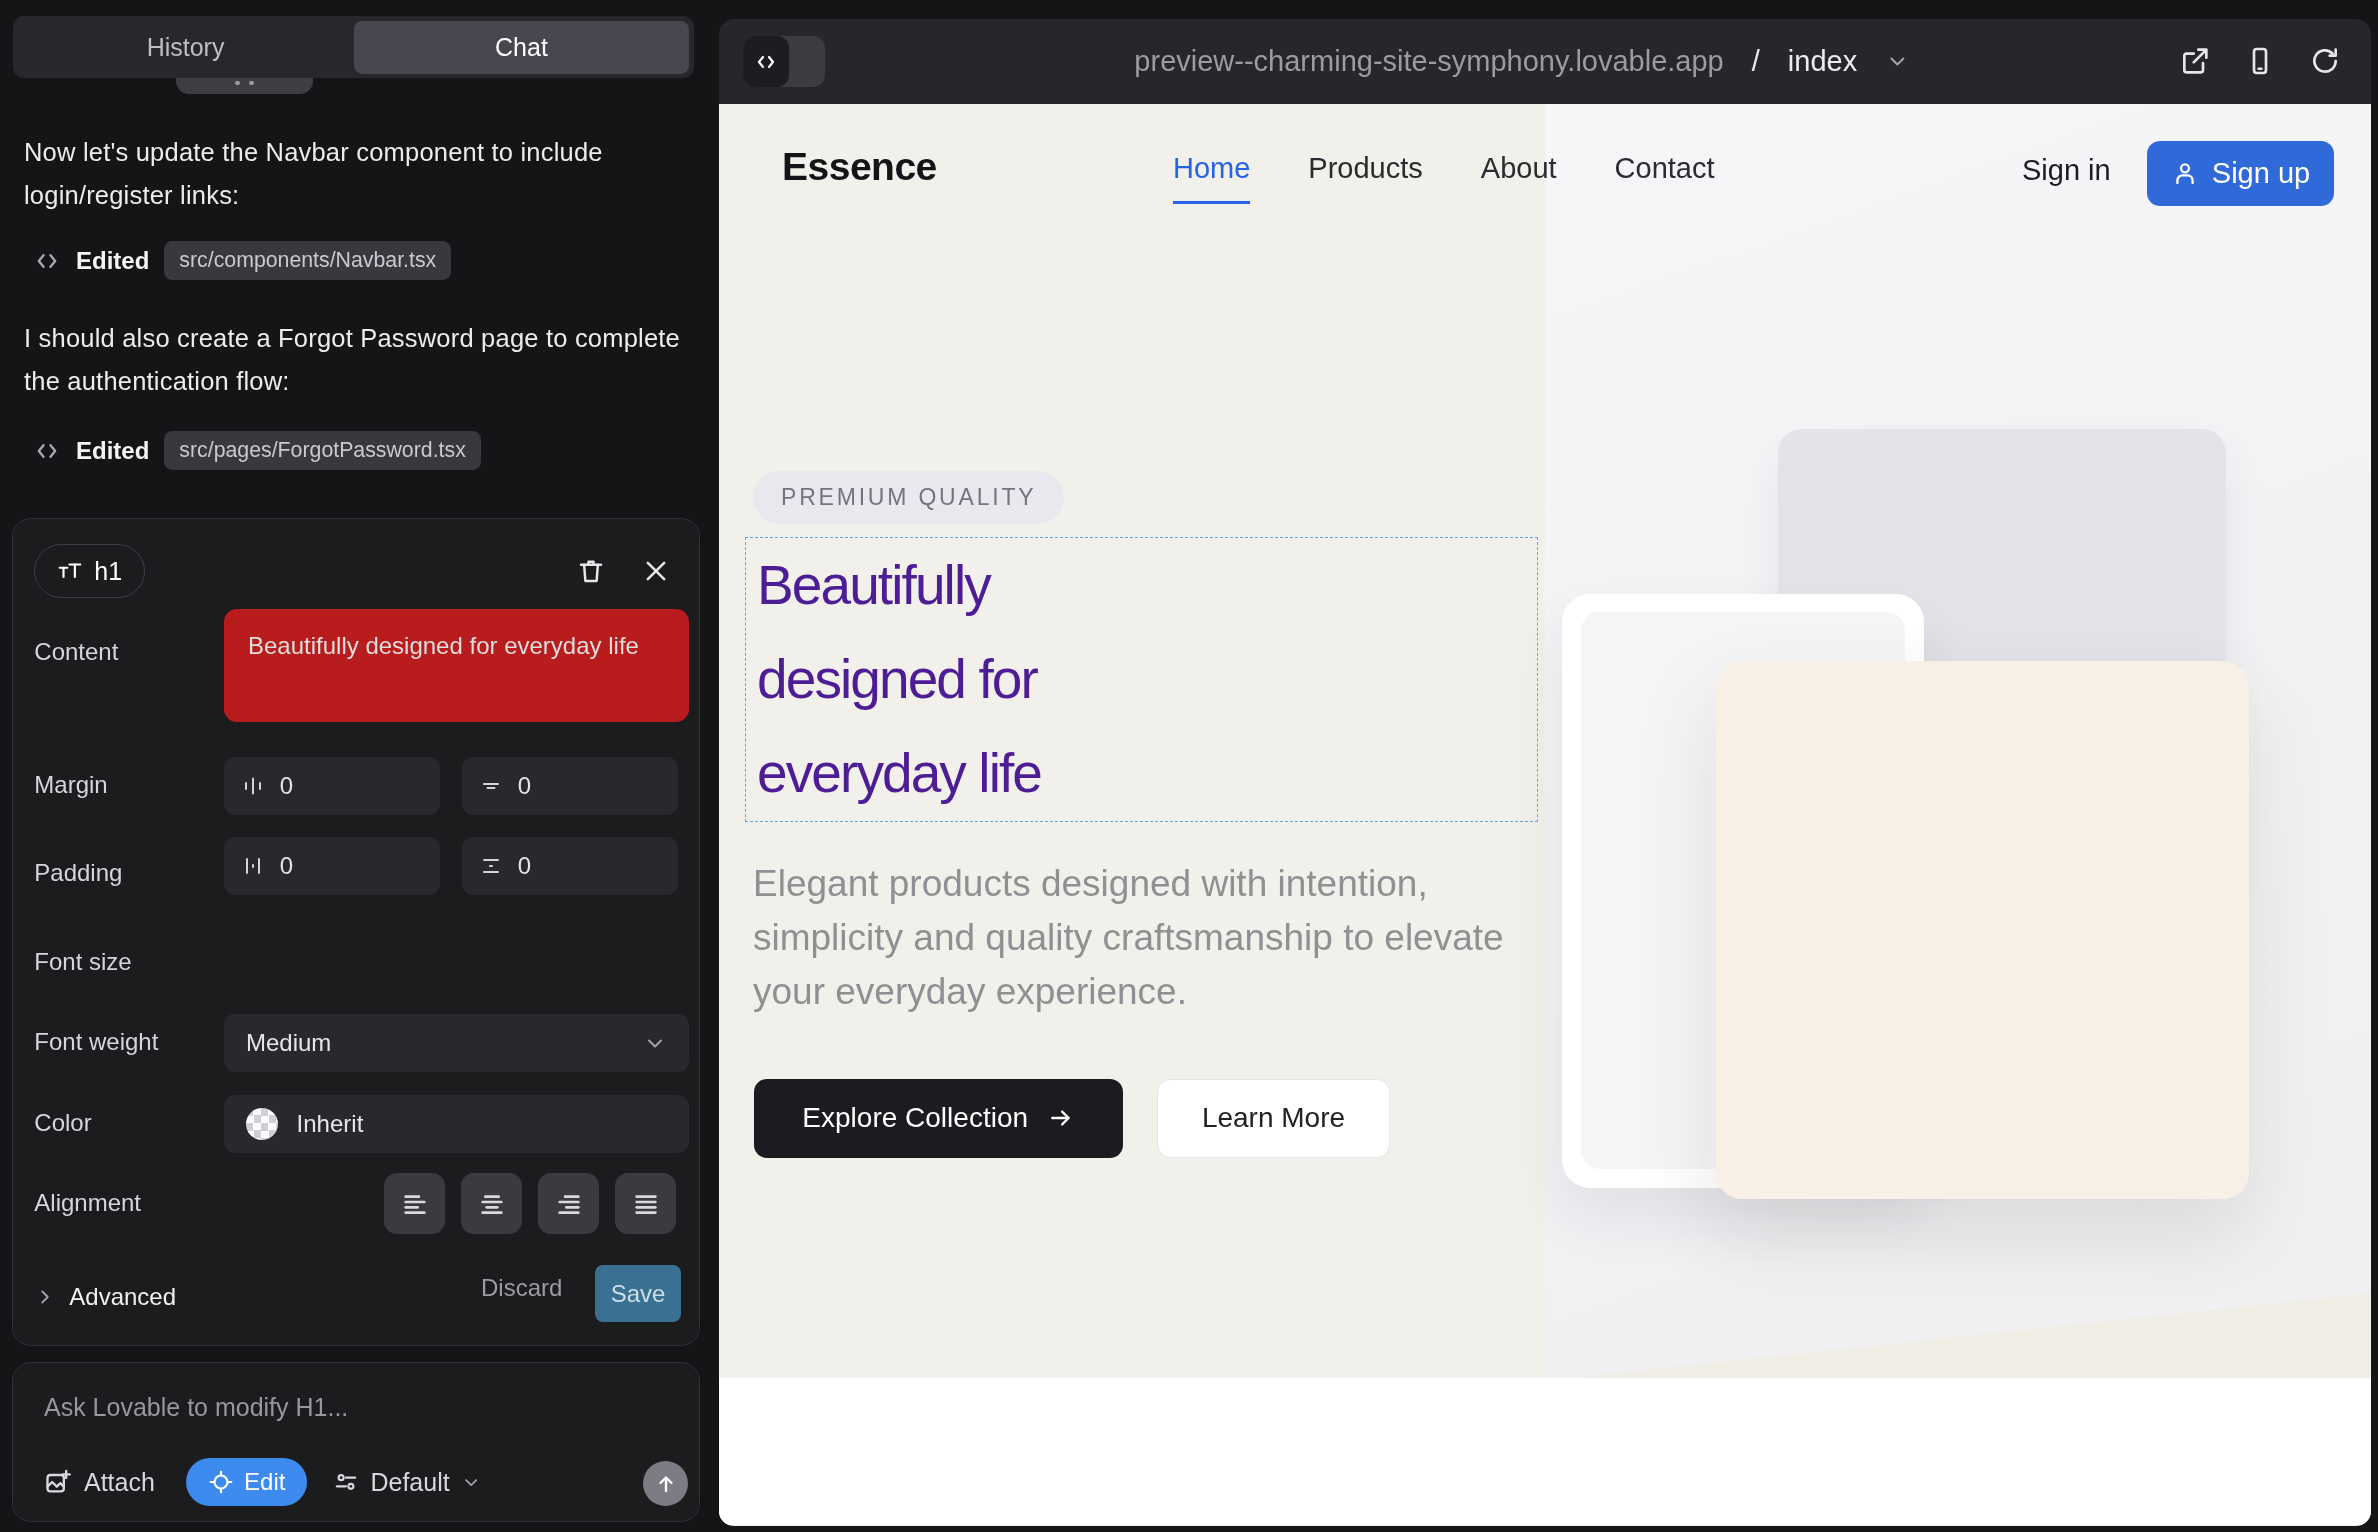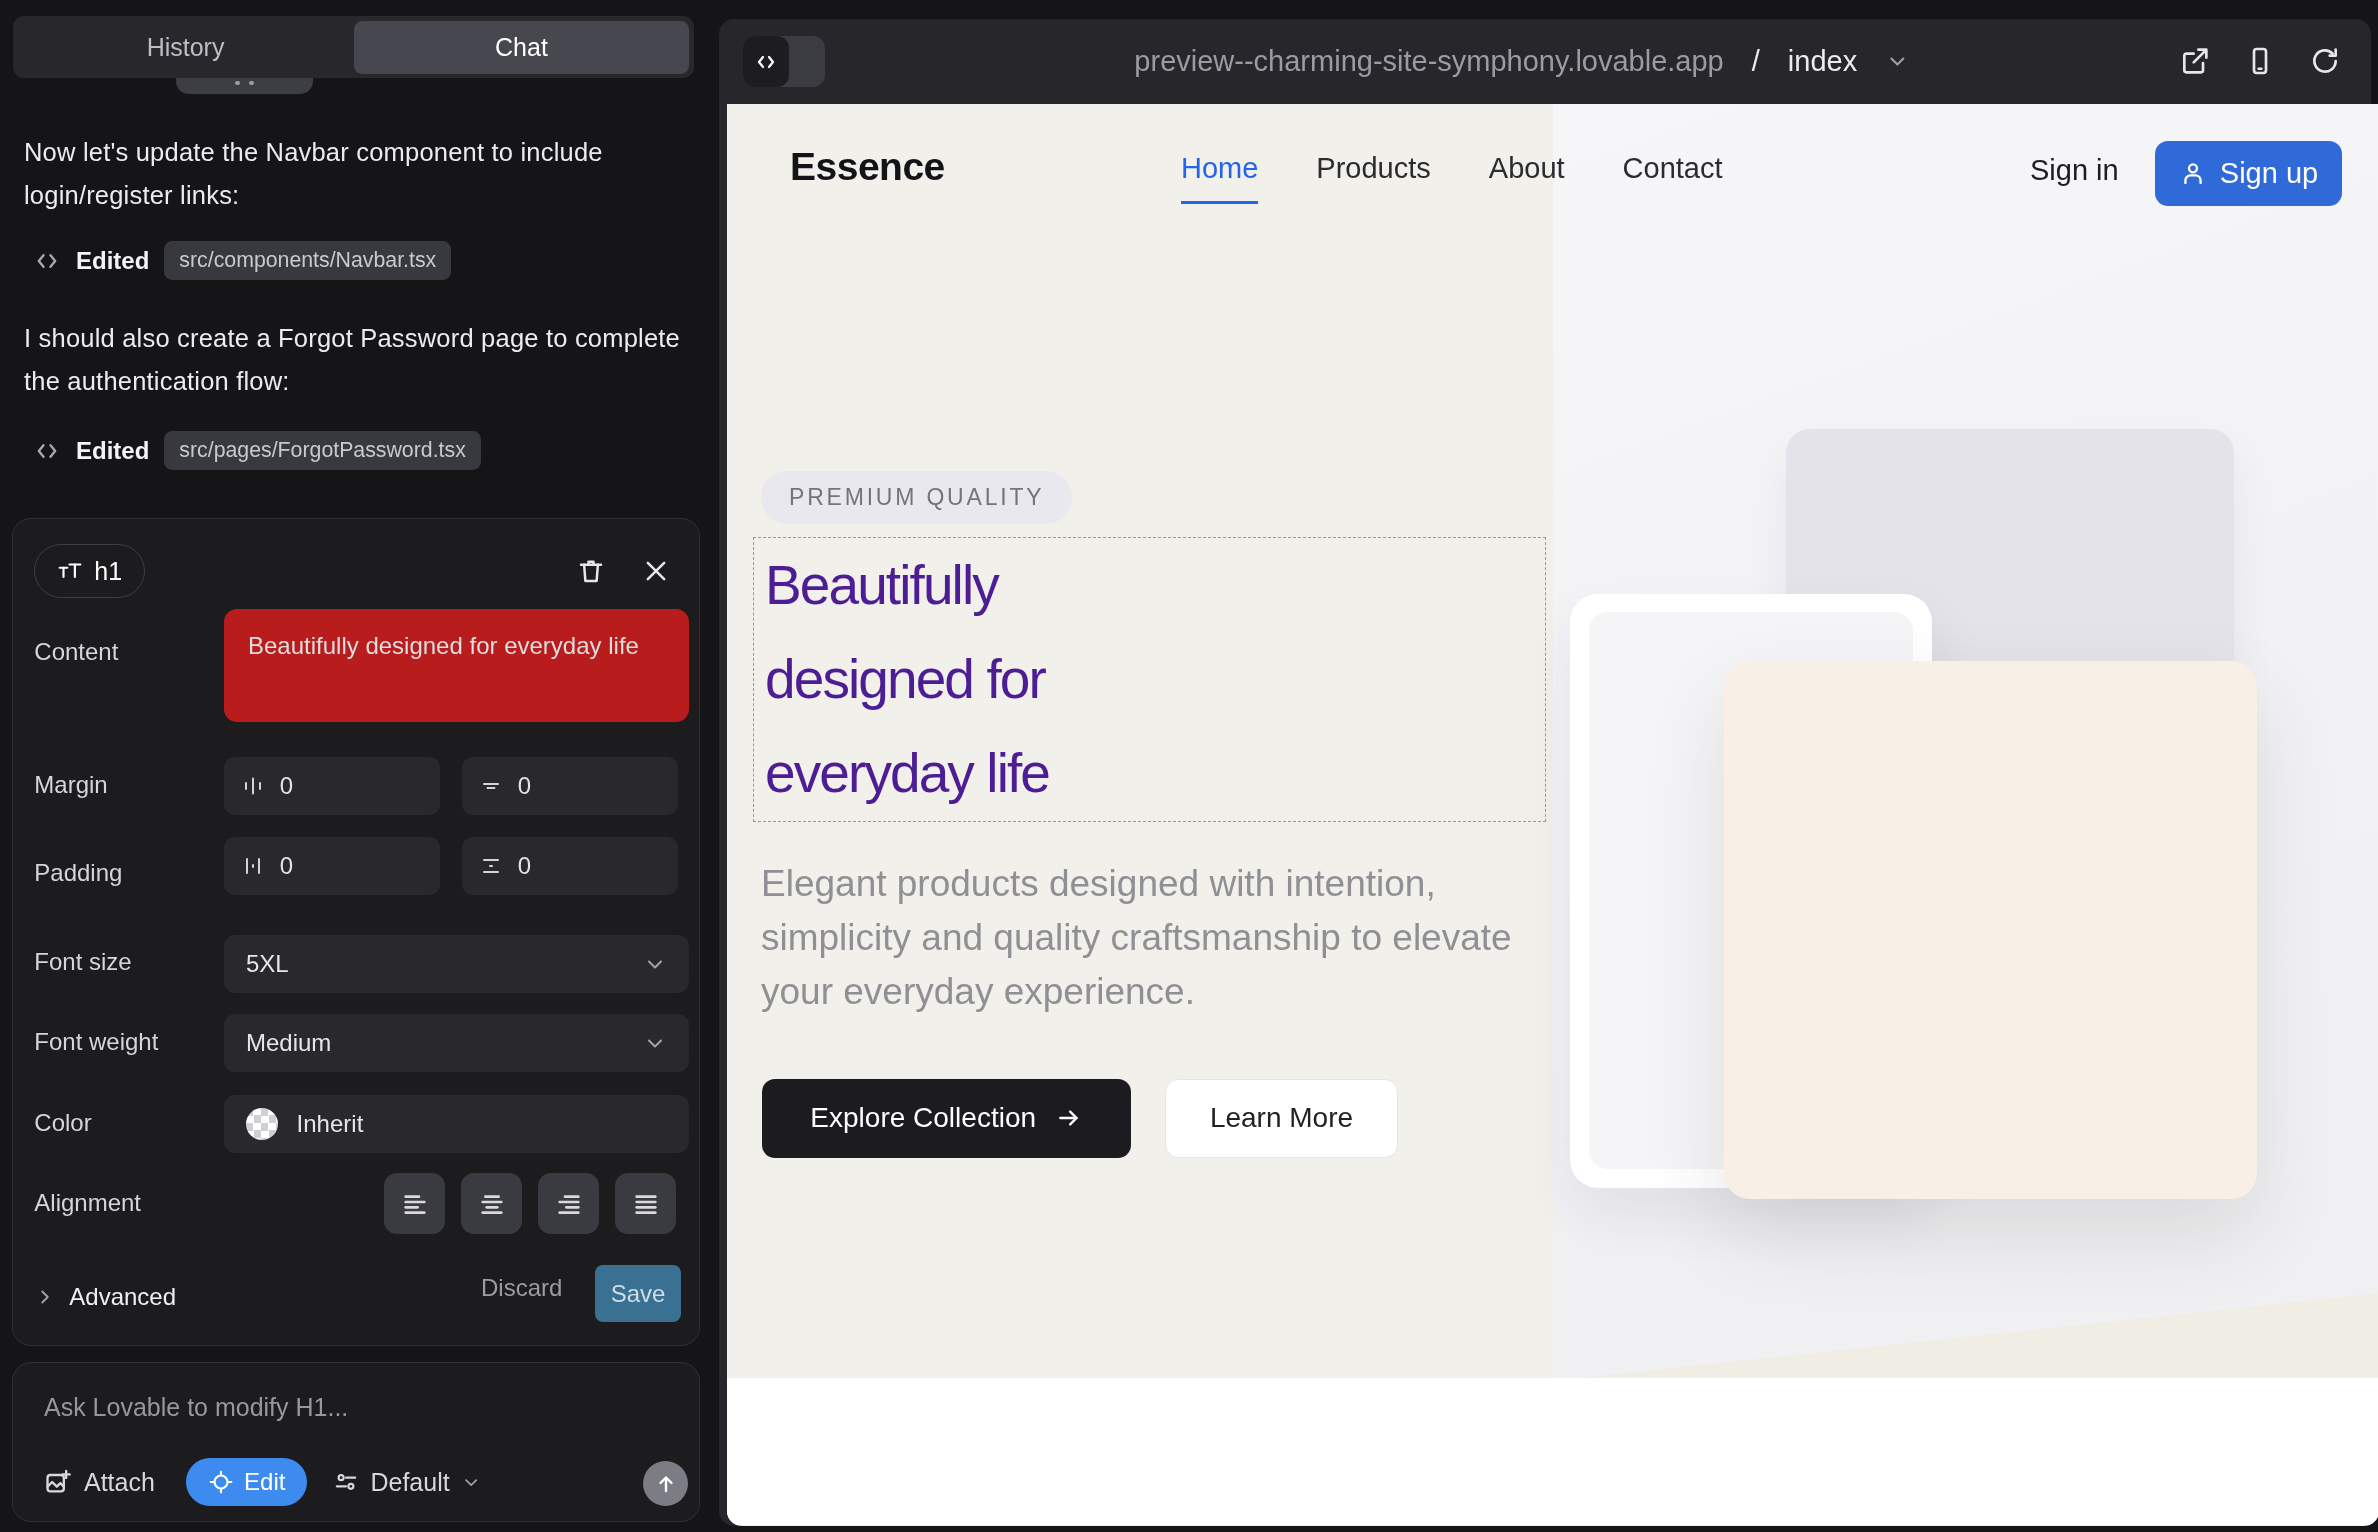--- a/index.html
+++ b/index.html
@@ -51,21 +51,21 @@
   .browser { left:719px; top:18.6px; width:1652px; height:1507px; border-radius:15px; background:#27272b; }
   .chrome { position:absolute; left:0; top:0; width:100%; height:85px; }
   .view-toggle { left:24px; top:17.6px; width:82px; height:51px; background:#3b3b42; border-radius:12px; }
   .view-toggle .seg { position:absolute; left:0; top:0; width:46px; height:51px; background:#1d1d21; border-radius:12px; display:flex; align-items:center; justify-content:center; color:#fff; }
   .url-group { left:50%; top:0; height:85px; transform:translateX(-53%); display:flex; align-items:center; gap:28px; font-size:29px; cursor:pointer; }
   .url-host { color:#9b9ba3; }
   .url-page { color:#ececef; }
   .chrome-actions { right:28px; top:0; height:85px; display:flex; align-items:center; gap:28px; color:#cbcbd2; }
   .chrome-actions .icon-btn { width:37px; height:37px; }
 
-  .site { position:absolute; left:8px; top:85px; width:1652px; height:1422px; border-radius:0 0 15px 15px; overflow:hidden; background:#f2f0ea; }
+  .site { position:absolute; left:0; top:85px; width:1652px; height:1422px; border-radius:0 0 15px 15px; overflow:hidden; background:#f2f0ea; }
   .bg-right { left:826px; top:0; width:826px; height:1274px; background:linear-gradient(160deg,#f6f5f8 0%,#f2f2f5 55%,#f0f0f3 100%); }
   .footer-strip { left:0; top:1274px; width:1652px; height:147px; background:#ffffff; }
   .wedge { left:826px; top:1178px; width:826px; height:96px; background:#f0ede4; clip-path:polygon(3.5% 100%, 100% 12%, 100% 100%, 0 100%); }
 
   .site-logo { left:63px; top:41px; font-size:39px; font-weight:700; color:#141418; letter-spacing:-0.5px; }
   .site-nav { left:454px; top:48px; display:flex; gap:58px; font-size:29px; color:#2b2b30; }
   .nav-link { cursor:pointer; padding-bottom:16.7px; }
   .nav-link.active { color:#2563eb; border-bottom:3.7px solid #2563eb; }
   .sign-in { left:1303px; top:50px; font-size:29px; color:#1c1c21; cursor:pointer; }
   .sign-up { left:1428px; top:37px; width:187px; height:65px; background:#2f6ad8; border-radius:13px; color:#fff; font-size:29px; display:flex; align-items:center; justify-content:center; gap:13px; cursor:pointer; }
@@ -201,28 +201,20 @@
           <svg width="24" height="24" viewBox="0 0 24 24" fill="none" stroke="currentColor" stroke-width="2" stroke-linecap="round">
               <path d="M5 6h14"></path>
               <path d="M5 18h14"></path>
               <path d="M11 12h2"></path>
             </svg>
         </span>
         <span>0</span>
       </div>
 
       <div class="field-label abs" style="left:21.3px; top:429px;">Font size</div>
-      <div class="select-box abs" style="top:416px;">
-        <span>5XL</span>
-        <span class="chev">
-          <svg width="24" height="24" viewBox="0 0 24 24" fill="none" stroke="currentColor" stroke-width="2" stroke-linecap="round" stroke-linejoin="round">
-              <path d="M6 9.5l6 6 6-6"></path>
-            </svg>
-        </span>
-      </div>
 
       <div class="field-label abs" style="left:21.3px; top:509px;">Font weight</div>
       <div class="select-box abs" style="top:495px;">
         <span>Medium</span>
         <span class="chev">
           <svg width="24" height="24" viewBox="0 0 24 24" fill="none" stroke="currentColor" stroke-width="2" stroke-linecap="round" stroke-linejoin="round">
               <path d="M6 9.5l6 6 6-6"></path>
             </svg>
         </span>
       </div>

